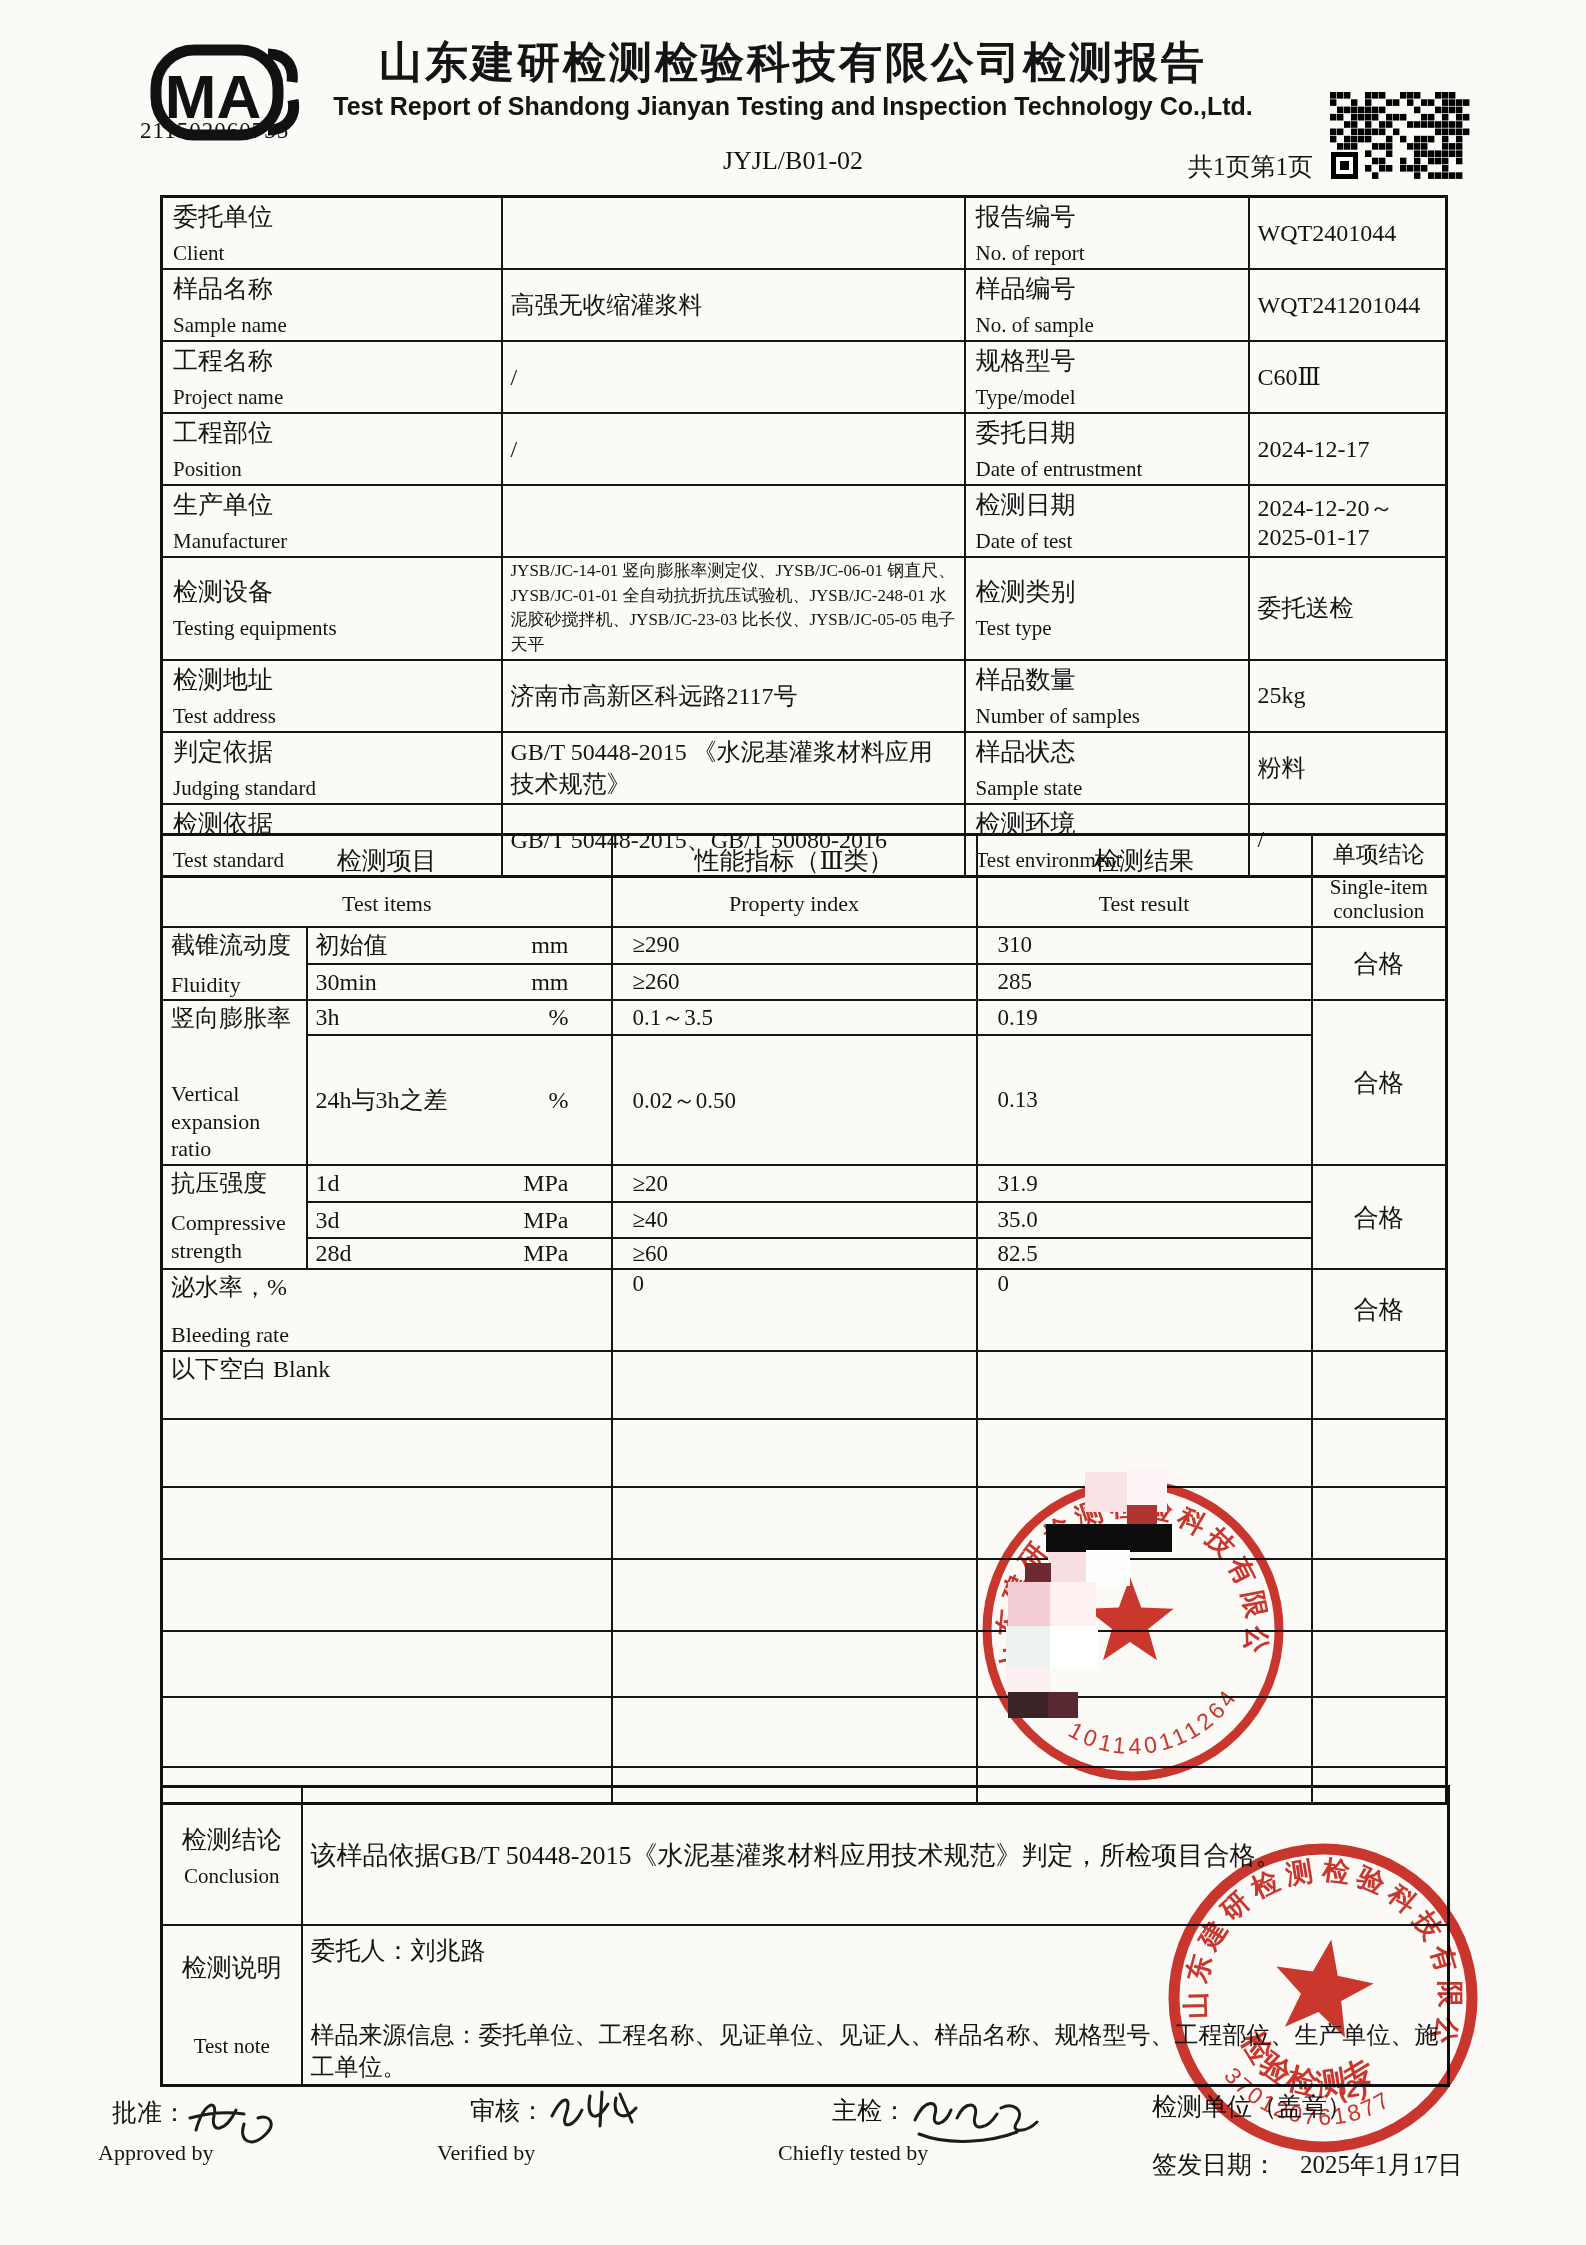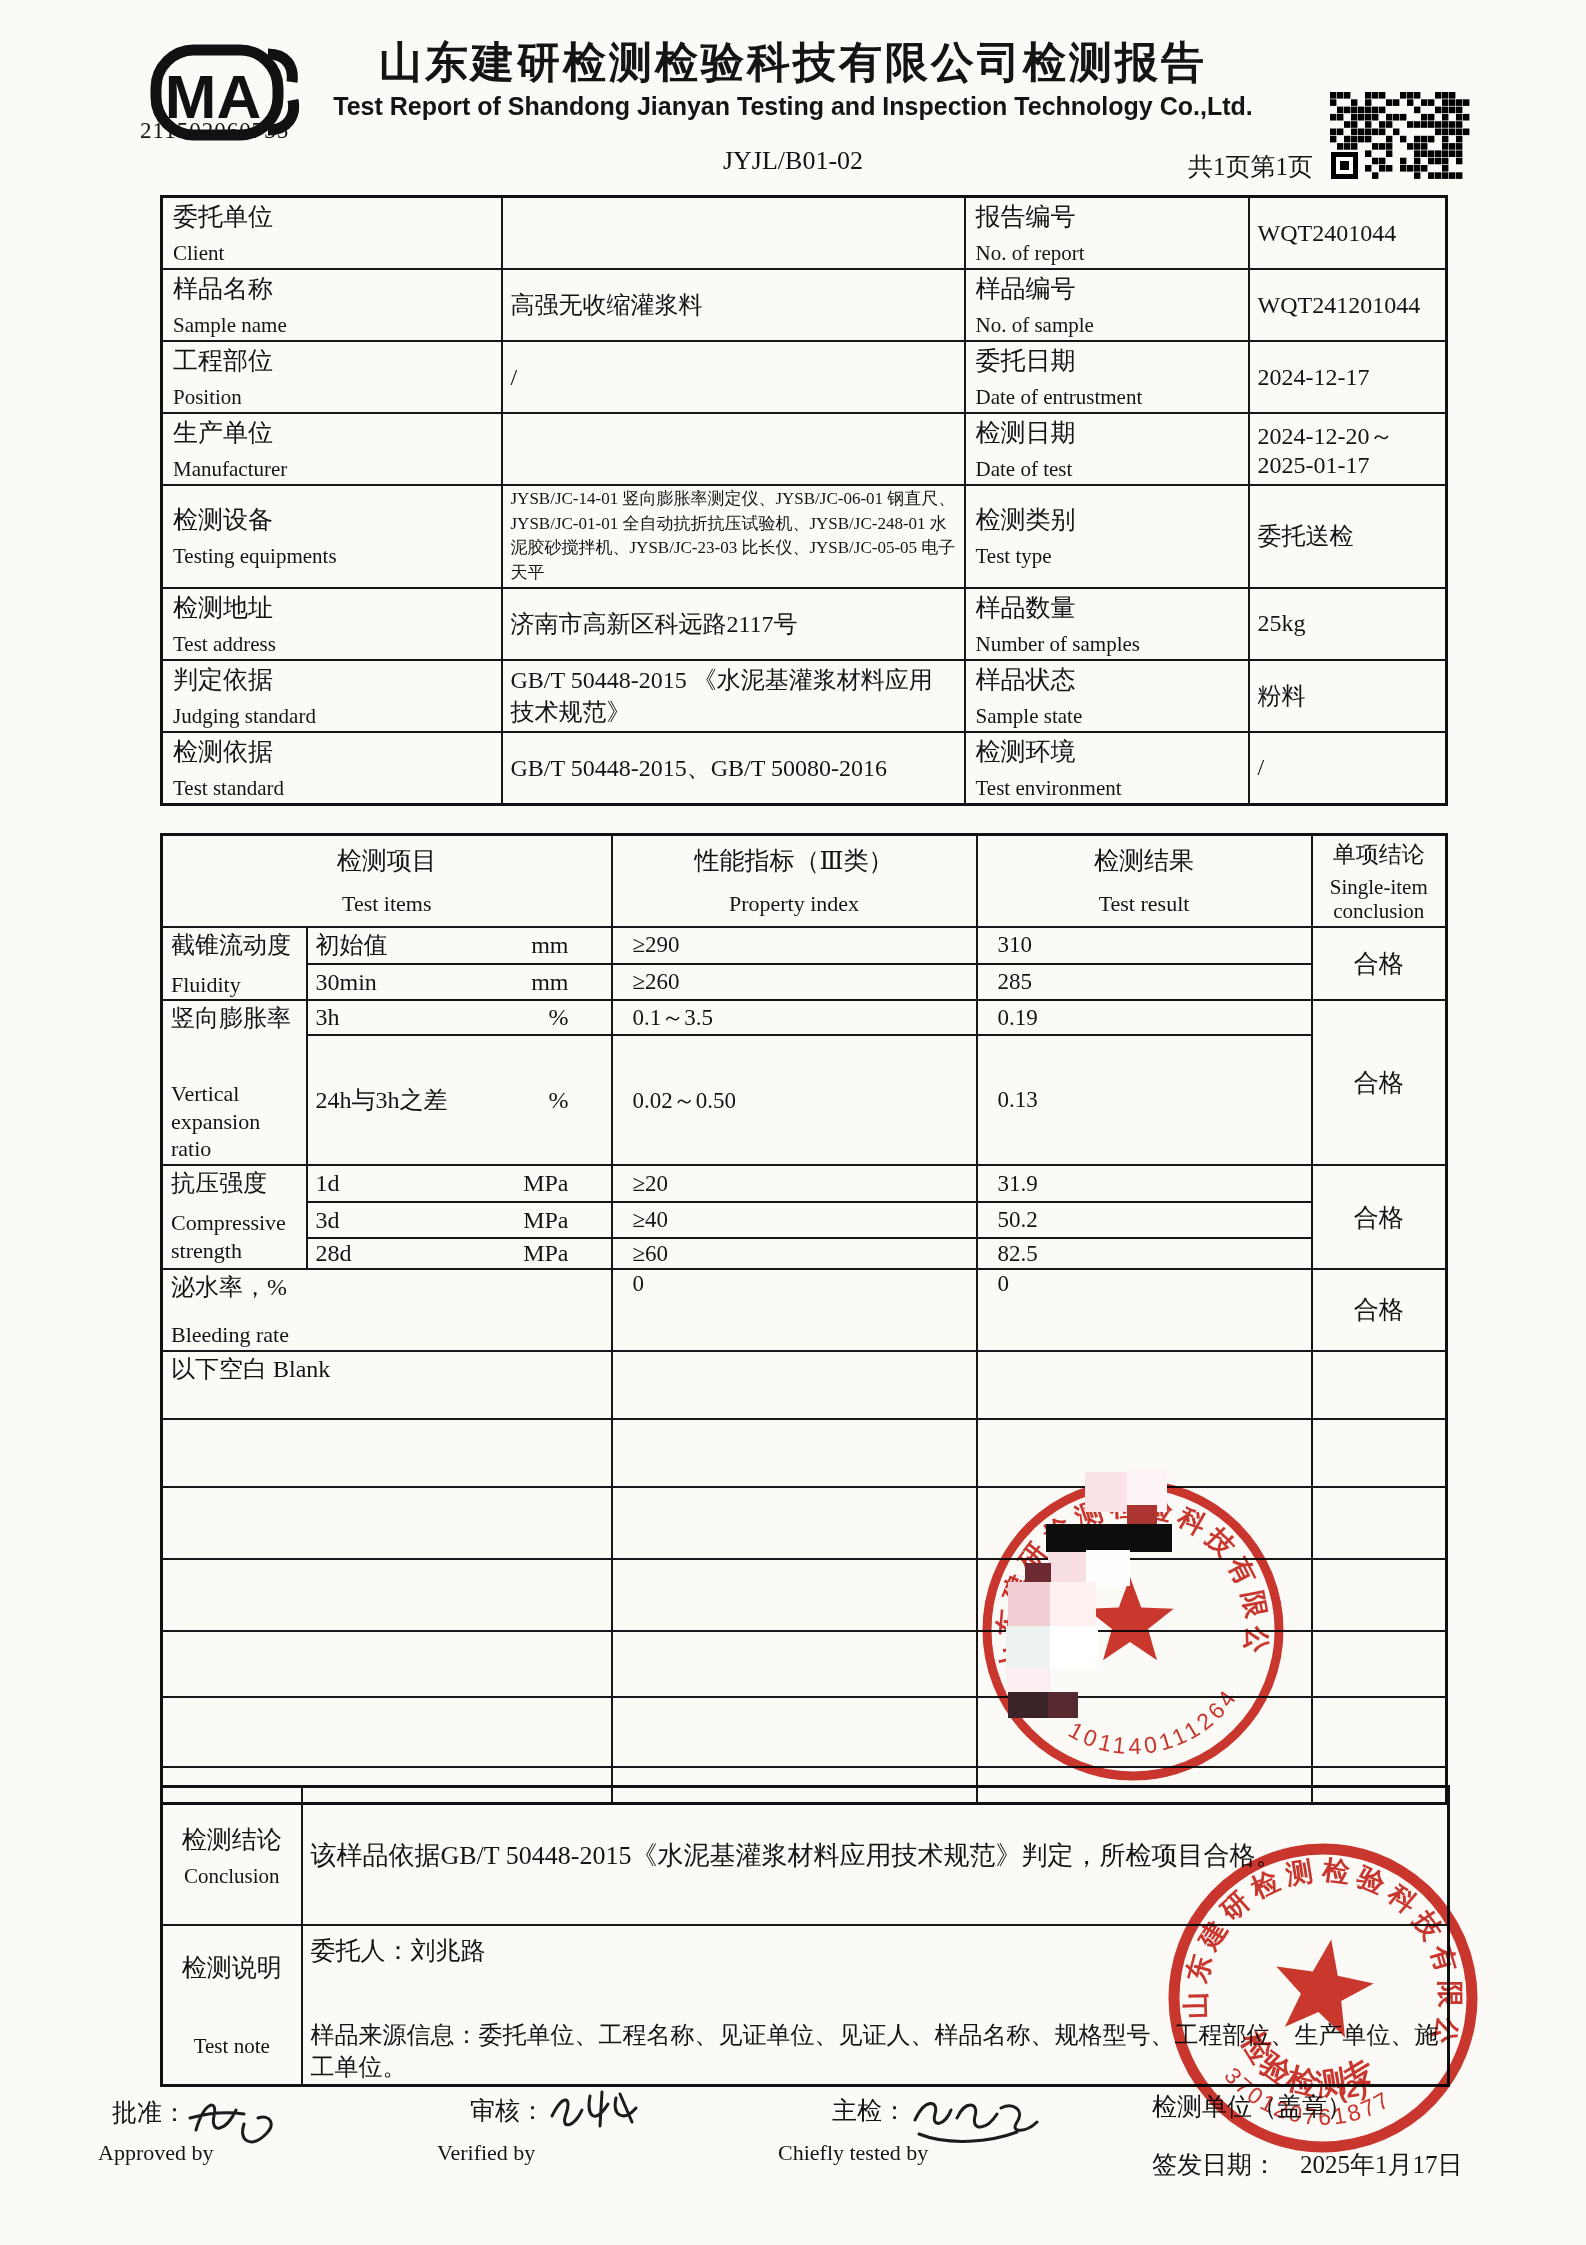--- a/index.html
+++ b/index.html
@@ -236,20 +236,32 @@
         </td>
     <td class="val">高强无收缩灌浆料</td>
     <td class="lblcell">
           <span class="cn">样品编号</span>
           <span class="en">No. of sample</span>
         </td>
     <td class="val">WQT241201044</td>
   </tr>
   <tr style="height:71px">
     <td class="lblcell">
+          <span class="cn">工程名称</span>
+          <span class="en">Project name</span>
+        </td>
+    <td class="val">/</td>
+    <td class="lblcell">
+          <span class="cn">规格型号</span>
+          <span class="en">Type/model</span>
+        </td>
+    <td class="val">C60Ⅲ</td>
+  </tr>
+  <tr style="height:71px">
+    <td class="lblcell">
           <span class="cn">工程部位</span>
           <span class="en">Position</span>
         </td>
     <td class="val">/</td>
     <td class="lblcell">
           <span class="cn">委托日期</span>
           <span class="en">Date of entrustment</span>
         </td>
     <td class="val">2024-12-17</td>
   </tr>
@@ -409,21 +421,21 @@
     <td rowspan="3" class="conc">合格</td>
   </tr>
   <tr style="height:36px">
     <td class="sub">
           <div class="subflex">
             <span>3d</span>
             <span>MPa</span>
           </div>
         </td>
     <td class="num">≥40</td>
-    <td class="num">50.2</td>
+    <td class="num">35.0</td>
   </tr>
   <tr style="height:24px">
     <td class="sub">
           <div class="subflex">
             <span>28d</span>
             <span>MPa</span>
           </div>
         </td>
     <td class="num">≥60</td>
     <td class="num">82.5</td>

